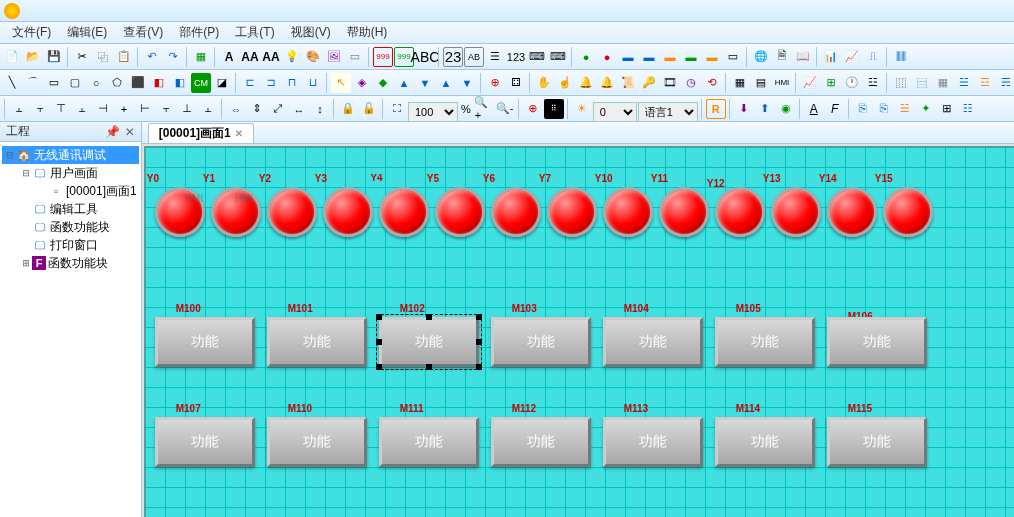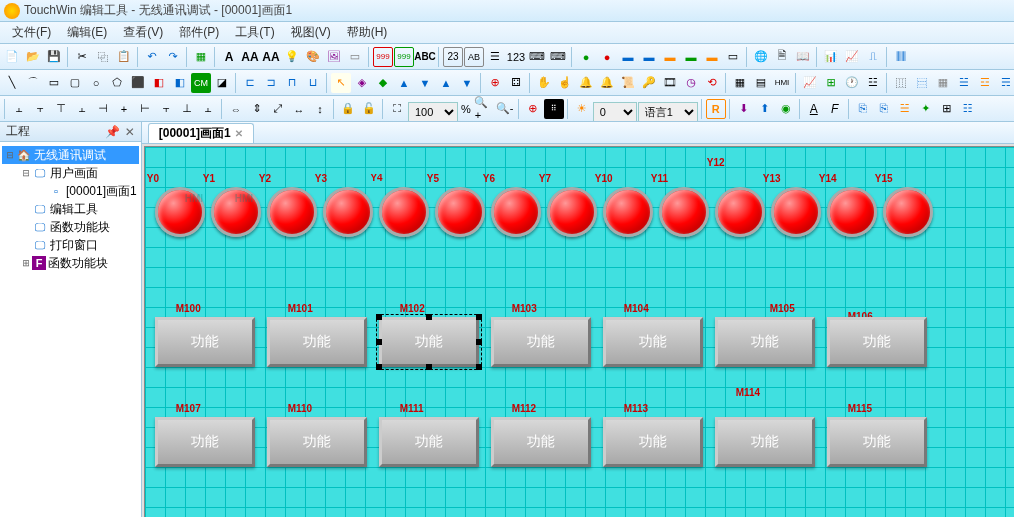--- a/index.html
+++ b/index.html
@@ -55,21 +55,20 @@
 .sel-handle { position:absolute; width:6px; height:6px; background:#000; }
 
 
 .i-red{color:#d00;} .i-blue{color:#06c;} .i-green{color:#090;} .i-orange{color:#f80;} .i-purple{color:#808;} .i-gray{color:#888;}
 </style>
 </head>
 <body>
 
 <div class="titlebar">
   <div class="app-icon"></div>
-  <span>TouchWin 编辑工具 - 无线通讯调试 - [00001]画面1</span>
 </div>
 
 <div class="menubar">
   <span class="menu-item">文件(F)</span>
   <span class="menu-item">编辑(E)</span>
   <span class="menu-item">查看(V)</span>
   <span class="menu-item">部件(P)</span>
   <span class="menu-item">工具(T)</span>
   <span class="menu-item">视图(V)</span>
   <span class="menu-item">帮助(H)</span>
@@ -98,23 +97,23 @@
   <span class="tool-btn" style="font-size:9px;">
       <b>AA</b>
     </span>
   <span class="tool-btn i-orange">💡</span>
   <span class="tool-btn">🎨</span>
   <span class="tool-btn i-purple">🖼</span>
   <span class="tool-btn i-gray">▭</span>
   <span class="tool-sep"></span>
   <span class="tool-btn i-red" style="font-size:8px;border:1px solid #d00;">999</span>
   <span class="tool-btn i-green" style="font-size:8px;border:1px solid #090;">999</span>
-  <span class="tool-btn" style="font-size:10px;font-weight:bold;">ABC</span>
-  <span class="tool-sep"></span>
-  <span class="tool-btn" style="font-size:10px;border:1px solid #888;">23</span>
+  <span class="tool-btn" style="font-size:14px;">ABC</span>
+  <span class="tool-sep"></span>
+  <span class="tool-btn" style="font-size:15px;border:1px solid #888;">23</span>
   <span class="tool-btn" style="font-size:9px;border:1px solid #888;">AB</span>
   <span class="tool-btn">☰</span>
   <span class="tool-btn" style="font-size:11px;">123</span>
   <span class="tool-btn">⌨</span>
   <span class="tool-btn">⌨</span>
   <span class="tool-sep"></span>
   <span class="tool-btn i-green">●</span>
   <span class="tool-btn i-red">●</span>
   <span class="tool-btn i-blue">▬</span>
   <span class="tool-btn i-blue">▬</span>
@@ -319,21 +318,21 @@
           <div class="lamp-lbl" style="left: 282px; top: 26px;">Y5</div>
           <div class="lamp" style="left: 290px; top: 40px;"></div>
           <div class="lamp-lbl" style="left: 338px; top: 26px;">Y6</div>
           <div class="lamp" style="left: 346px; top: 40px;"></div>
           <div class="lamp-lbl" style="left: 394px; top: 26px;">Y7</div>
           <div class="lamp" style="left: 402px; top: 40px;"></div>
           <div class="lamp-lbl" style="left: 450px; top: 26px;">Y10</div>
           <div class="lamp" style="left: 458px; top: 40px;"></div>
           <div class="lamp-lbl" style="left: 506px; top: 26px;">Y11</div>
           <div class="lamp" style="left: 514px; top: 40px;"></div>
-          <div class="lamp-lbl" style="left: 562px; top: 10px;">Y12</div>
+          <div class="lamp-lbl" style="left: 562px; top: 31px;">Y12</div>
           <div class="lamp" style="left: 570px; top: 40px;"></div>
           <div class="lamp-lbl" style="left: 618px; top: 26px;">Y13</div>
           <div class="lamp" style="left: 626px; top: 40px;"></div>
           <div class="lamp-lbl" style="left: 674px; top: 26px;">Y14</div>
           <div class="lamp" style="left: 682px; top: 40px;"></div>
           <div class="lamp-lbl" style="left: 730px; top: 26px;">Y15</div>
           <div class="lamp" style="left: 738px; top: 40px;"></div>
           <div class="hmi-wm" style="left: 40px; top: 46px;">HMI</div>
           <div class="hmi-wm" style="left: 90px; top: 46px;">HMI</div>
           <div class="fn-lbl" style="left: 10px; top: 156px;">M100</div>
@@ -347,35 +346,35 @@
           <div class="sel-handle" style="left: 331px; top: 167px;"></div>
           <div class="sel-handle" style="left: 231px; top: 192px;"></div>
           <div class="sel-handle" style="left: 331px; top: 192px;"></div>
           <div class="sel-handle" style="left: 231px; top: 217px;"></div>
           <div class="sel-handle" style="left: 281px; top: 217px;"></div>
           <div class="sel-handle" style="left: 331px; top: 217px;"></div>
           <div class="fn-lbl" style="left: 346px; top: 156px;">M103</div>
           <div class="fn-btn" style="left: 346px; top: 170px;">功能</div>
           <div class="fn-lbl" style="left: 458px; top: 156px;">M104</div>
           <div class="fn-btn" style="left: 458px; top: 170px;">功能</div>
-          <div class="fn-lbl" style="left: 604px; top: 156px;">M105</div>
+          <div class="fn-lbl" style="left: 570px; top: 156px;">M105</div>
           <div class="fn-btn" style="left: 570px; top: 170px;">功能</div>
           <div class="fn-lbl" style="left: 682px; top: 156px; margin-top: 8px;">M106</div>
           <div class="fn-btn" style="left: 682px; top: 170px;">功能</div>
           <div class="fn-lbl" style="left: 10px; top: 256px;">M107</div>
           <div class="fn-btn" style="left: 10px; top: 270px;">功能</div>
           <div class="fn-lbl" style="left: 122px; top: 256px;">M110</div>
           <div class="fn-btn" style="left: 122px; top: 270px;">功能</div>
           <div class="fn-lbl" style="left: 234px; top: 256px;">M111</div>
           <div class="fn-btn" style="left: 234px; top: 270px;">功能</div>
           <div class="fn-lbl" style="left: 346px; top: 256px;">M112</div>
           <div class="fn-btn" style="left: 346px; top: 270px;">功能</div>
           <div class="fn-lbl" style="left: 458px; top: 256px;">M113</div>
           <div class="fn-btn" style="left: 458px; top: 270px;">功能</div>
-          <div class="fn-lbl" style="left: 570px; top: 240px;">M114</div>
+          <div class="fn-lbl" style="left: 570px; top: 256px;">M114</div>
           <div class="fn-btn" style="left: 570px; top: 270px;">功能</div>
           <div class="fn-lbl" style="left: 682px; top: 256px;">M115</div>
           <div class="fn-btn" style="left: 682px; top: 270px;">功能</div>
         </div>
     </div>
   </div>
 
 </div>
 
 </body></html>

